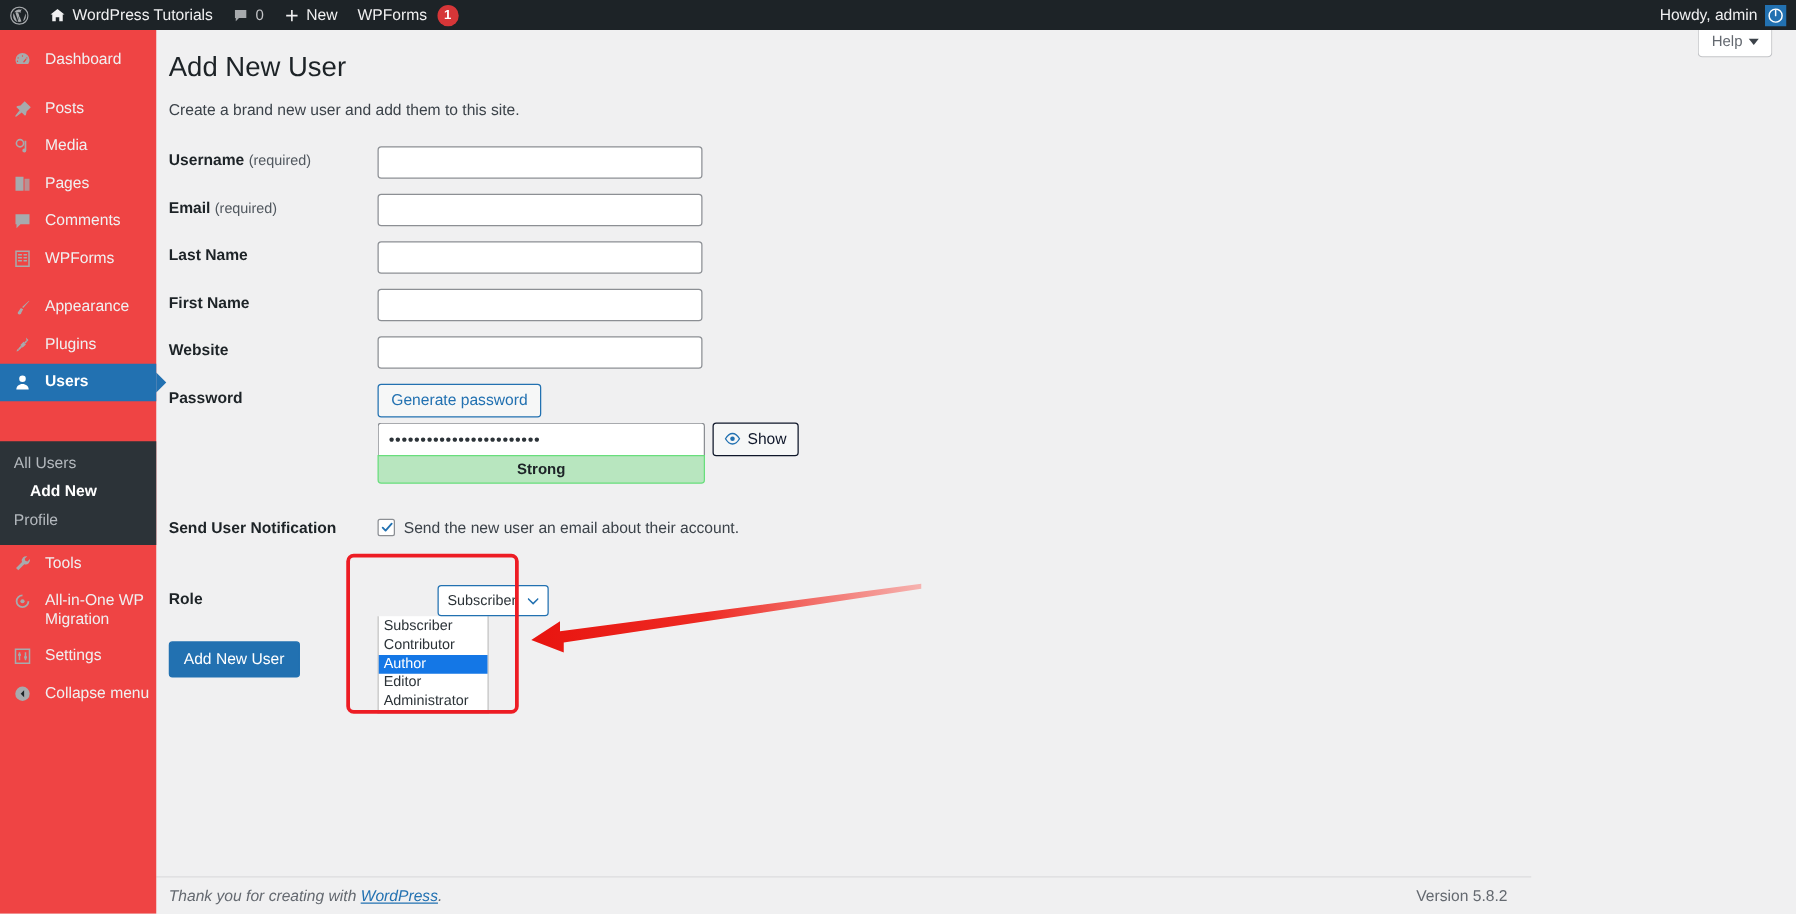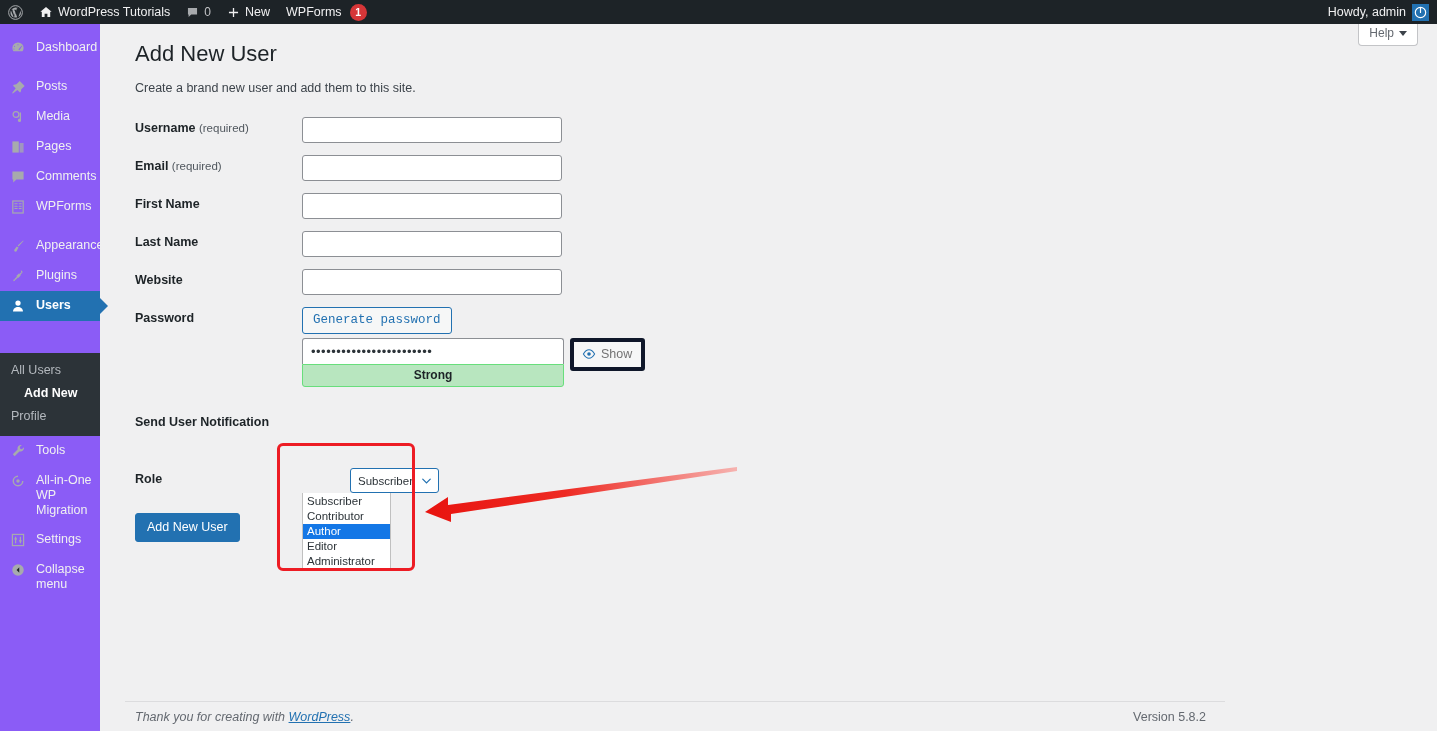--- a/index.html
+++ b/index.html
@@ -41,22 +41,22 @@
   .howdy { padding-right:6px; font-size:12.5px; }
   .avatar {
     width:17px; height:17px; background:#2271b1;
     display:flex; align-items:center; justify-content:center;
     margin-right:8px;
   }
   .avatar svg { width:13px; height:13px; display:block; }
 
   
   #sidebar {
-    position:absolute; top:24px; left:0; width:100px; height:707px;
-    background:#8b5cf6; z-index:50;
+    position:absolute; top:24px; left:0; width:125px; height:707px;
+    background:#ef4444; z-index:50;
   }
   .menu-item {
     position:relative; display:flex; align-items:flex-start; gap:9px;
     padding:7px 0 7px 9px; color:#f0f0f1; font-size:12.5px; line-height:15px;
     min-height:30px;
   }
   .menu-item .mi-ico {
     width:18px; min-width:18px; height:16px; display:flex;
     align-items:center; justify-content:center; color:#a7aaad; margin-top:0px;
   }
@@ -113,41 +113,41 @@
 
   input.txt {
     width:260px; height:26px; padding:2px 8px;
     border:1px solid #8c8f94; border-radius:3px;
     background:#fff; font-family:inherit; font-size:13px; color:#2c3338;
     box-shadow:0 0 0 transparent;
   }
   .btn-secondary {
     display:inline-block; padding:3px 10px 4px 10px;
     background:#f6f7f7; border:1px solid #2271b1; border-radius:3px;
-    color:#2271b1; font-size:12.5px; font-family:Liberation Mono, monospace; line-height:18px;
+    color:#2271b1; font-size:12.5px; font-family:Liberation Sans, sans-serif; line-height:18px;
   }
   .pw-wrap { display:flex; align-items:flex-start; gap:6px; margin-top:4px; }
   .pw-field-col { width:262px; }
   input.pw {
     width:262px; height:26px; padding:2px 8px;
     border:1px solid #7ad03a00; border-left:1px solid #8c8f94;
     border:1px solid #8c8f94; border-bottom:none;
     border-radius:3px 3px 0 0; background:#fff;
     font-family:inherit; font-size:13px; letter-spacing:0.5px; color:#2c3338;
   }
   .pw-strength {
     width:262px; text-align:center; font-size:12px; font-weight:700;
     color:#1d2327; padding:3px 0 4px 0;
     background:#b8e6bf; border:1px solid #68de7c; border-radius:0 0 3px 3px;
   }
   .btn-show {
     display:inline-flex; align-items:center; gap:5px;
     padding:3px 9px 4px 8px; background:#f6f7f7;
-    border:4px solid #0f172a; border-radius:3px;
-    color:#737373; font-size:12.5px; line-height:18px;
+    border:1px solid #0f172a; border-radius:3px;
+    color:#0f172a; font-size:12.5px; line-height:18px;
   }
   .btn-show svg { width:14px; height:14px; display:block; }
 
   .cb-row { display:flex; align-items:center; gap:7px; padding-top:4px; }
   .cbox {
     width:14px; height:14px; min-width:14px; border:1px solid #8c8f94;
     border-radius:2px; background:#fff; position:relative;
   }
   .cbox svg { position:absolute; left:0px; top:-1px; width:14px; height:14px; }
   .cb-label { font-size:12.5px; color:#3c434a; }
@@ -416,28 +416,28 @@
       <div class="fth">
         <span>Email</span>
         <span class="opt">(required)</span>
       </div>
       <div class="ftd">
         <input class="txt" type="text" value="" style="">
       </div>
     </div>
 
     <div class="frow">
+      <div class="fth">Last Name</div>
+      <div class="ftd">
+        <input class="txt" type="text" value="" style="">
+      </div>
+    </div>
+
+    <div class="frow">
       <div class="fth">First Name</div>
-      <div class="ftd">
-        <input class="txt" type="text" value="" style="">
-      </div>
-    </div>
-
-    <div class="frow">
-      <div class="fth">Last Name</div>
       <div class="ftd">
         <input class="txt" type="text" value="" style="">
       </div>
     </div>
 
     <div class="frow">
       <div class="fth">Website</div>
       <div class="ftd">
         <input class="txt" type="text" value="" style="">
       </div>
@@ -460,20 +460,30 @@
                 </svg>
             </span>
             <span>Show</span>
           </span>
         </div>
       </div>
     </div>
 
     <div class="frow" style="margin-top:12px;">
       <div class="fth">Send User Notification</div>
+      <div class="ftd">
+        <div class="cb-row">
+          <span class="cbox">
+            <svg viewBox="0 0 20 20">
+                <path d="M4.5 10.2l3.3 3.4 7-8" fill="none" stroke="#2271b1" stroke-width="2.1" stroke-linecap="round" stroke-linejoin="round"></path>
+              </svg>
+          </span>
+          <span class="cb-label">Send the new user an email about their account.</span>
+        </div>
+      </div>
     </div>
 
     <div class="frow" style="margin-top:22px;">
       <div class="fth">Role</div>
       <div class="ftd">
         <div id="role-area">
 
           <div id="role-select">
             <span>Subscriber</span>
             <span class="chev">

